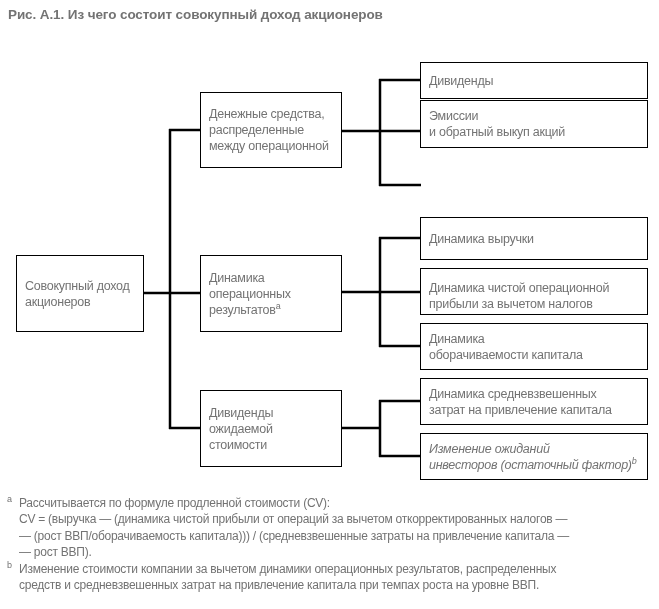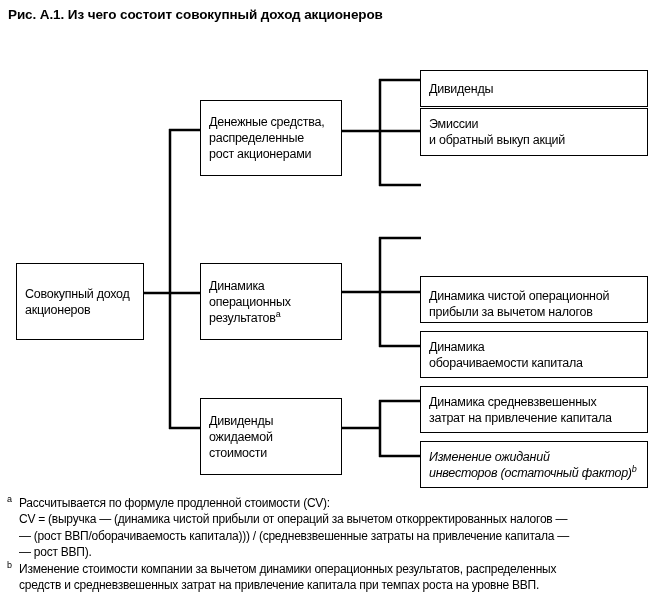--- a/index.html
+++ b/index.html
@@ -1,33 +1,33 @@
 <!DOCTYPE html>
 <html lang="ru"><head>
 <meta charset="utf-8">
 <style>
   html,body { margin:0; padding:0; background:#fff; }
   .page {
     position:relative; width:659px; height:609px; overflow:hidden;
-    background:#fff; color:#000000;
+    background:#fff; color:#737373;
     font-family:"Liberation Sans", sans-serif;
   }
   .title {
     position:absolute; left:8px; top:7px;
     font-size:13.5px; font-weight:bold; letter-spacing:-0.1px;
     white-space:nowrap;
   }
   .connectors { position:absolute; left:0; top:0; }
   .connectors line { stroke:#000; stroke-width:2.5; }
   .box {
     position:absolute; box-sizing:border-box;
     border:1px solid #000; background:#fff;
     display:flex; align-items:center;
     padding:2px 4px 2px 8px;
-    font-size:12.5px; line-height:16px; letter-spacing:-0.25px;margin-top:8px;
+    font-size:12.5px; line-height:16px; letter-spacing:-0.25px;
   }
   .box .lbl { white-space:pre-line; }
   .box sup, .fn-marker { font-size:9px; line-height:0; }
   .box sup { vertical-align:super; }
   .footnotes {
     position:absolute; left:6px; top:495px; width:650px;
     font-size:12px; line-height:16.4px; letter-spacing:-0.25px;
   }
   .footnote { position:relative; padding-left:13px; }
   .footnote .fn-marker { position:absolute; left:1px; top:4px; }
@@ -78,39 +78,42 @@
   </svg>
 
   <div class="box n-root">
     <div class="inner"><span class="lbl">Совокупный доход
 акционеров</span></div>
   </div>
 
   <div class="box n-mid1">
     <div class="inner"><span class="lbl">Денежные средства,
 распределенные
-рост акционерами</span></div>
+между операционной</span></div>
   </div>
   <div class="box n-mid2">
     <div class="inner"><span class="lbl">Динамика
 операционных
 результатов</span><sup>a</sup></div>
   </div>
   <div class="box n-mid3">
     <div class="inner"><span class="lbl">Дивиденды
 ожидаемой
 стоимости</span></div>
   </div>
 
   <div class="box n-r1">
     <div class="inner"><span class="lbl">Дивиденды</span></div>
   </div>
   <div class="box n-r2">
     <div class="inner"><span class="lbl">Эмиссии
 и обратный выкуп акций</span></div>
+  </div>
+  <div class="box n-r4">
+    <div class="inner"><span class="lbl">Динамика выручки</span></div>
   </div>
   <div class="box n-r5">
     <div class="inner"><span class="lbl">Динамика чистой операционной
 прибыли за вычетом налогов</span></div>
   </div>
   <div class="box n-r6">
     <div class="inner"><span class="lbl">Динамика
 оборачиваемости капитала</span></div>
   </div>
   <div class="box n-r7">

